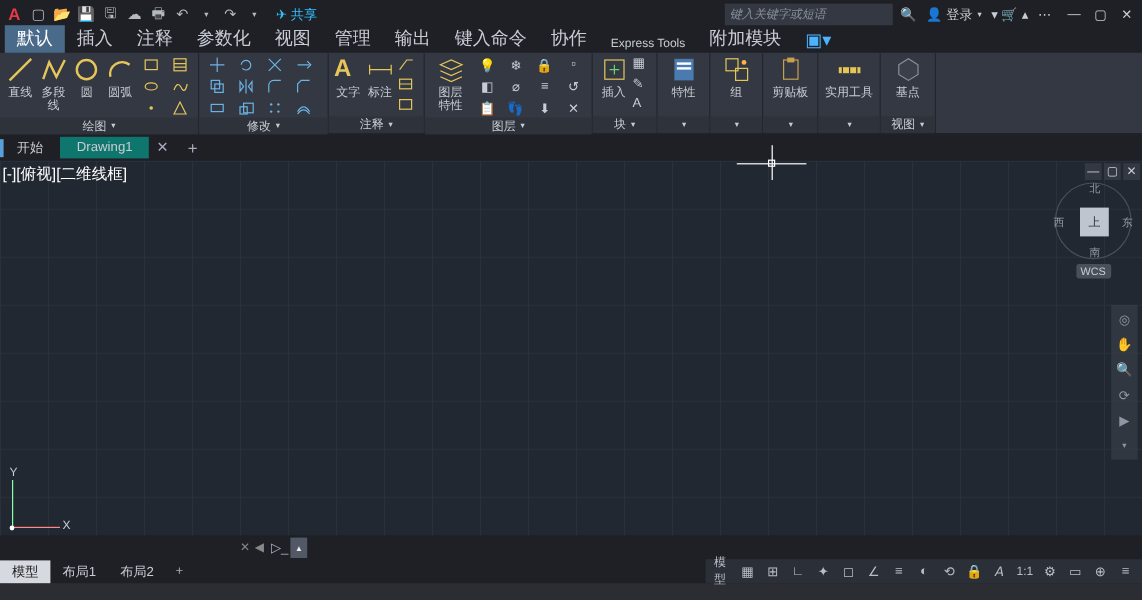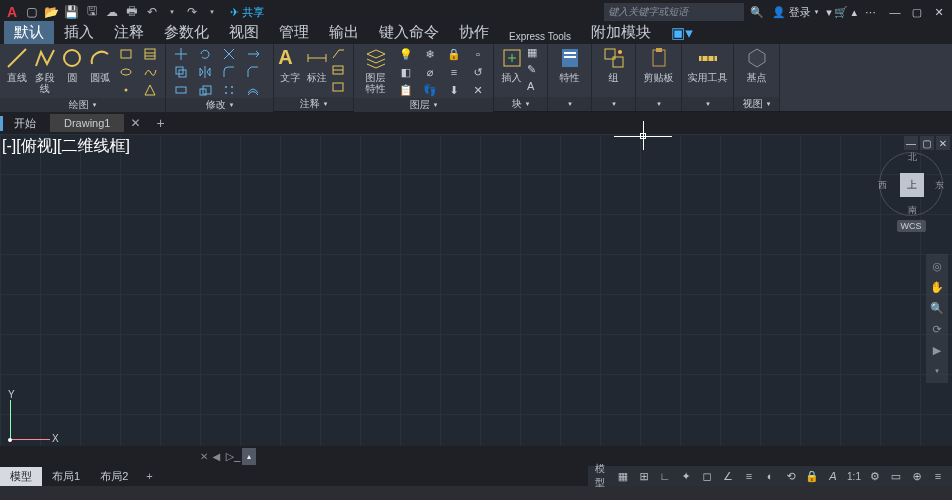--- a/index.html
+++ b/index.html
@@ -36,30 +36,30 @@
   .bigbtn .lbl { font-size:10px; color:#c8ccd4; text-align:center; line-height:1.1; }
   .smallgrid { display:grid; grid-template-columns:repeat(3,22px); grid-auto-rows:16px; gap:2px 2px; }
   .smallgrid.c4 { grid-template-columns:repeat(4,22px); }
   .smallgrid .sm { width:22px; height:16px; display:flex; align-items:center; justify-content:center; cursor:pointer; }
   .sm svg { width:14px; height:14px; }
 
   
   .doc-tabs { height:22px; background:#1e2026; display:flex; align-items:center; }
   .doc-tab { padding: 3px 14px; font-size:11px; color:#c8ccd4; cursor:pointer; display:flex; align-items:center; gap:4px; position:relative;}
   .doc-tab.start::before { content:""; border-left:3px solid #5aa0d8; position:absolute; left:0; top:3px; bottom:3px;}
-  .doc-tab.active { background:#404040; }
+  .doc-tab.active { background:#0f766e; }
   .doc-close { font-size:12px; color:#aab; cursor:pointer; padding:0 6px;}
   .doc-add { font-size:14px; color:#aab; padding:0 10px; cursor:pointer; }
 
   
   .workspace { position:relative; height: 312px; background:#222831;
     background-image: linear-gradient(#2b313b 1px, transparent 1px),
                       linear-gradient(90deg,#2b313b 1px, transparent 1px);
     background-size: 40px 40px; }
-  .vp-label { position:absolute; top:2px; left:2px; font-size:16px; color:#fff; }
+  .vp-label { position:absolute; top:2px; left:2px; font-size:13px; color:#fff; }
   .vp-icons { position:absolute; top:2px; right:2px; display:flex; gap:2px; }
   .vp-icons div { width:14px; height:14px; background:#333842; display:flex; align-items:center; justify-content:center; font-size:10px; cursor:pointer; color:#ccd;}
   .cursor { position:absolute; top:0px; left:643px;}
   .cursor .h { position:absolute; width:58px; height:1px; background:#fff; top:2px; left:-29px; }
   .cursor .v { position:absolute; width:1px; height:29px; background:#fff; left:0; top:-13px;}
   .cursor .box { position:absolute; width:6px; height:6px; border:1px solid #fff; top:-1px; left:-3px; }
   .ucs { position:absolute; bottom:6px; left:10px; }
   .ucs .y { position:absolute; width:1px; height:40px; background:#8fa; bottom:0; left:0; }
   .ucs .x { position:absolute; height:1px; width:40px; background:#f88; bottom:0; left:0; }
   .ucs .yl { position:absolute; bottom:40px; left:-2px; font-size:10px;}

